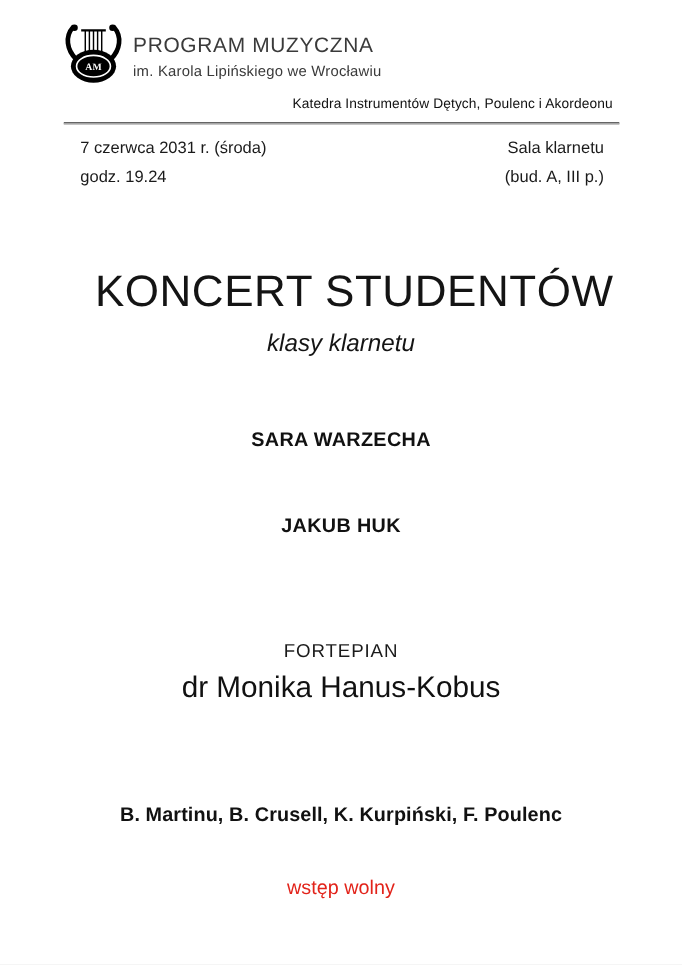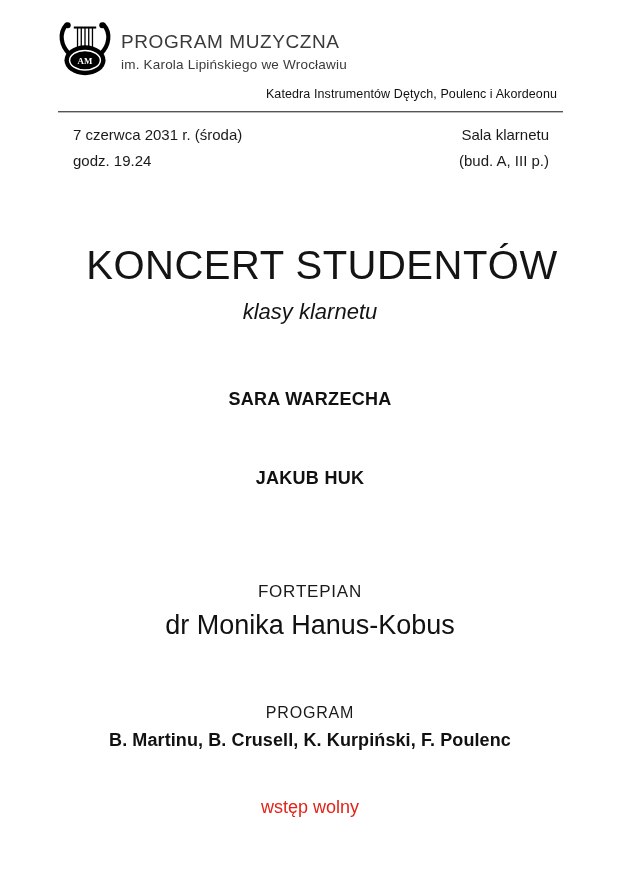--- a/index.html
+++ b/index.html
@@ -180,18 +180,17 @@
 
   <div class="center concert-title">KONCERT STUDENTÓW</div>
   <div class="center subtitle subtitle-1">klasy klarnetu</div>
 
   <div class="center performer performer-1">SARA WARZECHA</div>
   <div class="center performer performer-2">JAKUB HUK</div>
 
   <div class="center section-label fortepian-label">FORTEPIAN</div>
   <div class="center pianist-name">dr Monika Hanus-Kobus</div>
 
-  <div class="center section-label program-label">PROGRAM</div>
   <div class="center composers">B. Martinu, B. Crusell, K. Kurpiński, F. Poulenc</div>
 
   <div class="center admission" style="color: rgb(226, 35, 26);">wstęp wolny</div>
 
 </div>
 
 </body></html>

